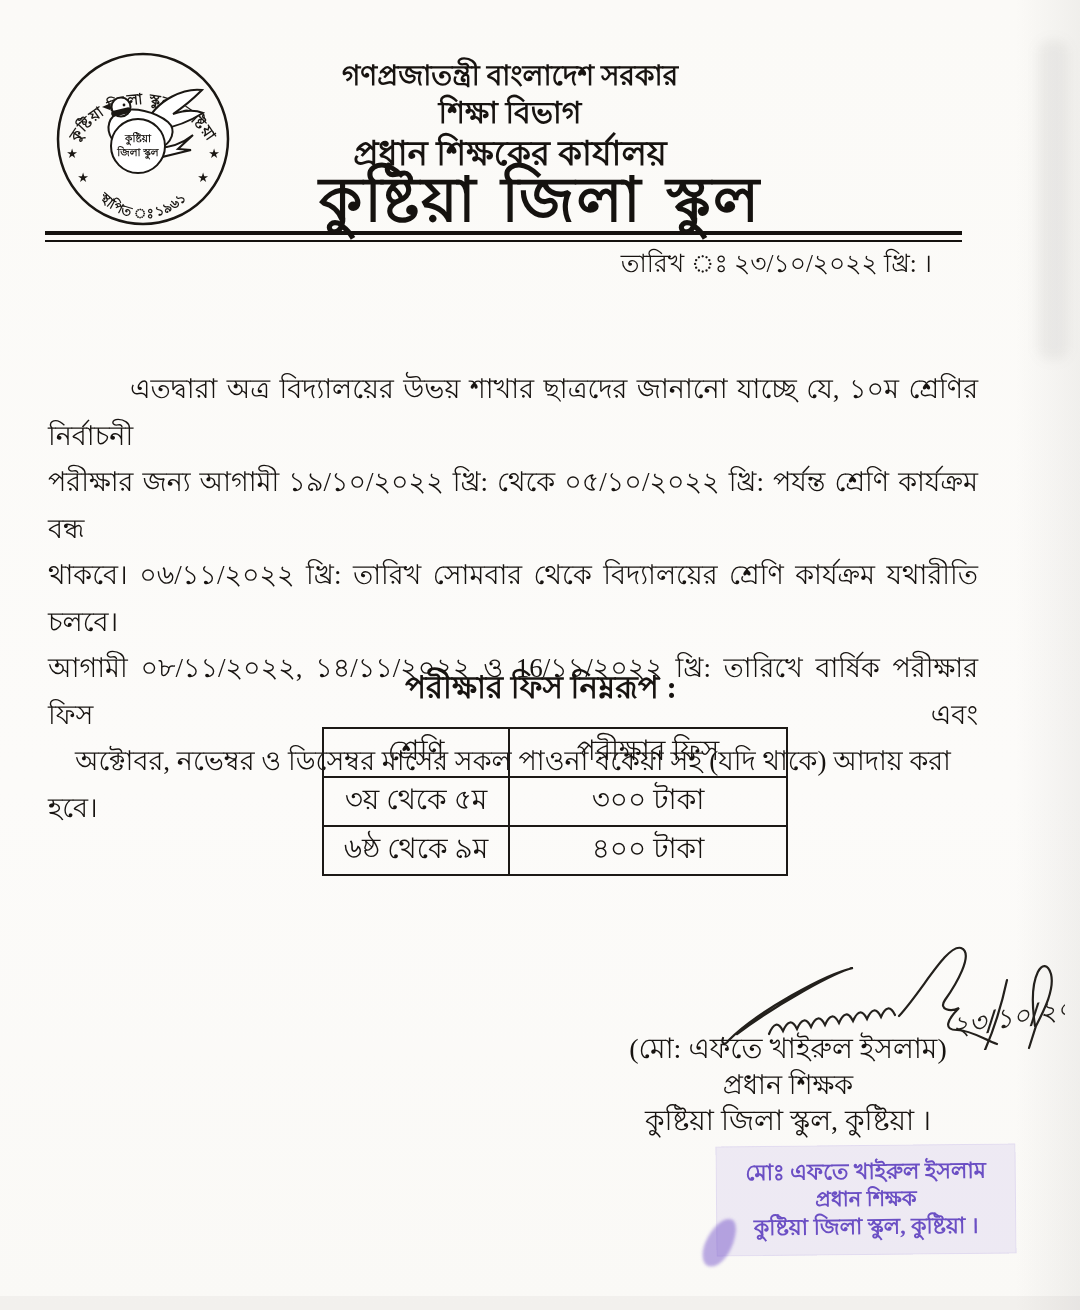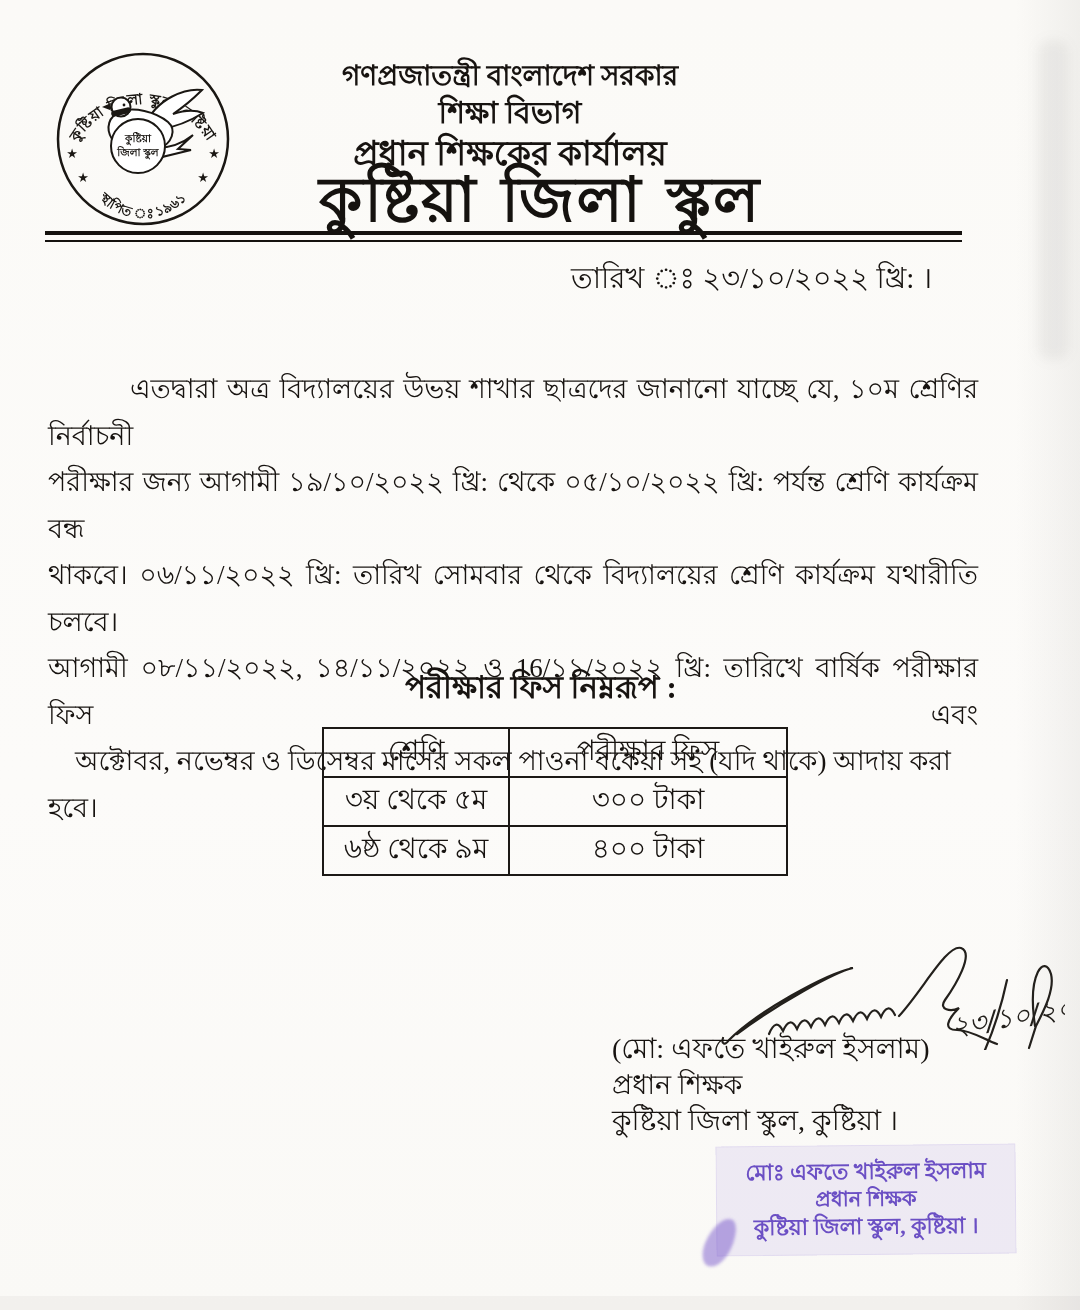--- a/index.html
+++ b/index.html
@@ -42,21 +42,21 @@
     font-family:"DejaVu Sans", sans-serif;
     font-size:62px; font-weight:900; letter-spacing:2px;
     color:#15120f;
   }
 
   .double-rule {
     left:45px; top:231px; width:917px; height:11px;
     border-top:4px solid #15120f; border-bottom:2px solid #15120f;
   }
 
-  .date-line { top:255px; right:148px; font-size:29px; }
+  .date-line { top:244px; right:148px; font-size:25px; }
 
   
   .body-text { left:48px; top:366px; width:930px; font-size:27px; }
   .body-text .ln { display:block; line-height:46.5px; text-align:justify; text-align-last:justify; }
   .body-text .ln.first { text-indent:82px; }
   .body-text .ln.last { text-align:center; text-align-last:left; }
 
   .fees-heading { left:405px; top:663px; font-size:31px; font-weight:700; }
 
   
@@ -69,21 +69,21 @@
   .fees-table col.c2 { width:278px; }
 
   
   .sig-art { left:685px; top:928px; width:380px; height:122px; }
   .sig-art svg { width:100%; height:100%; }
   .sig-art path { fill:none; stroke:#23201c; stroke-width:2.2; stroke-linecap:round; }
   .sig-art .hand-date {
     font-size:27px; font-style:italic; fill:#23201c;
     font-family:"DejaVu Sans", sans-serif;
   }
-  .sign-block { left:612px; top:1030px; width:352px; }
+  .sign-block { left:612px; top:1030px; width:352px; text-align:center; }
   .sign-block .nm { font-size:28px; line-height:37px; }
   .sign-block .dg { font-size:27px; line-height:36px; }
   .sign-block .in { font-size:28px; line-height:36px; }
 
   
   .stamp {
     left:716px; top:1145px; width:300px; height:110px;
     background:rgba(126,96,214,0.10);
     box-shadow:inset 0 0 0 1px rgba(126,96,214,0.10);
     text-align:center; padding-top:13px;

